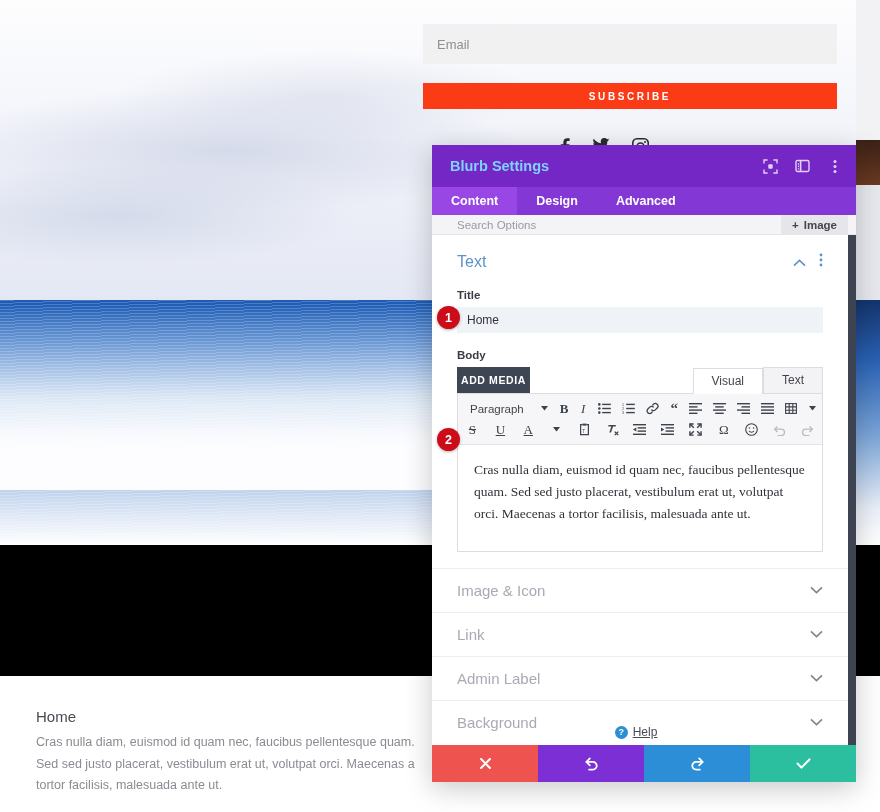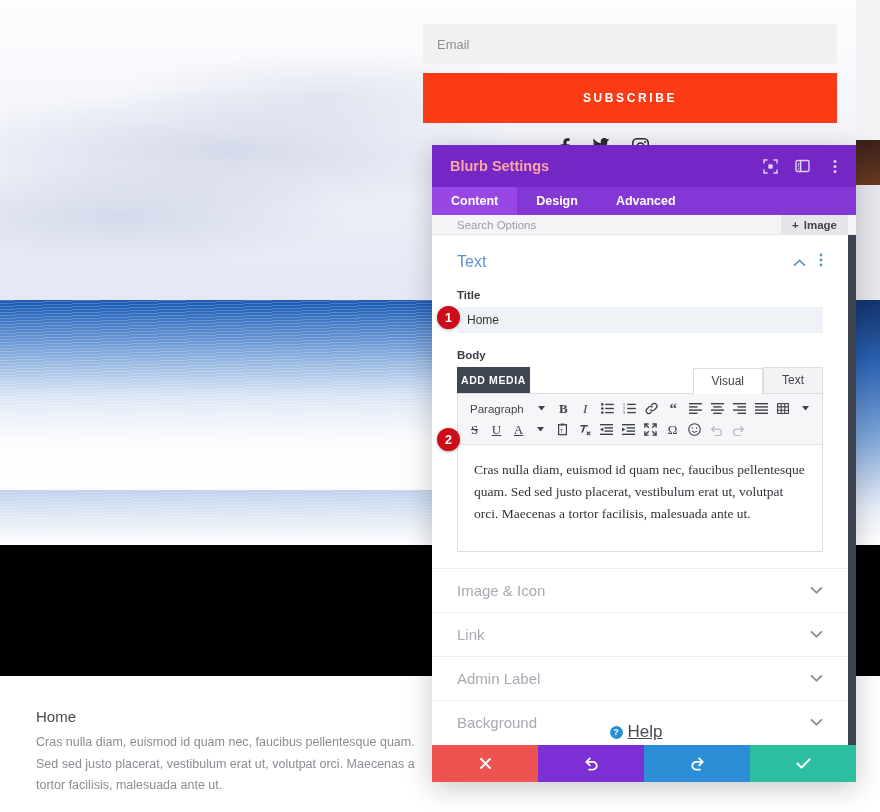--- a/index.html
+++ b/index.html
@@ -57,40 +57,40 @@
 
   
   .subscribe-wrap { position: absolute; left: 423px; top: 24px; width: 414px; }
   .email-field {
     width: 100%; height: 40px; background: #f1f1f1; border: none; outline: none;
     padding: 0 14px; font-size: 13px; color: #8e8e94;
     font-family: "Liberation Sans", sans-serif;
   }
   .email-field::placeholder { color: #8e8e94; }
   .subscribe-btn {
-    width: 100%; height: 50px; margin-top: 9px; background: #fb3a16; border: none;
-    color: #fff; font-size: 12px; font-weight: 700; letter-spacing: 2.6px;
+    width: 100%; height: 26px; margin-top: 19px; background: #fb3a16; border: none;
+    color: #fff; font-size: 10px; font-weight: 700; letter-spacing: 2.6px;
     cursor: pointer; font-family: "Liberation Sans", sans-serif;
   }
   .social-row {
     position: absolute; left: 560px; top: 138px; width: 140px;
     display: flex; gap: 22px; color: #2a2a33; font-size: 17px;
   }
 
   
   .modal {
     position: absolute; left: 432px; top: 145px; width: 424px; height: 637px;
     background: #fff; box-shadow: 0 6px 26px rgba(0,0,0,.22);
     display: flex; flex-direction: column; overflow: hidden;
   }
   .modal-header {
     height: 42px; background: #7427c4; display: flex; align-items: center;
     padding: 0 14px 0 18px; flex: none;
   }
-  .modal-title { color: #fca5a5; font-size: 14.5px; font-weight: 700; flex: 1; }
+  .modal-title { color: #7dd3fc; font-size: 14.5px; font-weight: 700; flex: 1; }
   .hdr-icons { display: flex; align-items: center; gap: 17px; }
   .hdr-icon { width: 15px; height: 15px; color: #e3d2f5; cursor: pointer;
               display: flex; align-items: center; justify-content: center; }
   .hdr-icon svg { display: block; }
 
   .tabbar { height: 28px; background: #8337d4; display: flex; flex: none; }
   .tab {
     padding: 0 19px; height: 28px; display: flex; align-items: center;
     font-size: 12.5px; font-weight: 700; color: #fff; cursor: pointer;
   }
@@ -137,21 +137,21 @@
   .vt-tab {
     font-size: 12px; color: #44444d; padding: 5px 18px 6px; cursor: pointer;
     background: #f3f3f5; border: 1px solid #dcdce2; border-bottom: none;
   }
   .vt-tab.active { background: #fff; border-color: #dcdce2; position: relative; top: 1px; }
 
   .editor-box { border: 1px solid #dcdce2; background: #fff; }
   .toolbar {
     background: #f6f6f8; border-bottom: 1px solid #e3e3e8; padding: 4px 6px;
   }
-  .trow { display: flex; align-items: center; gap: 1px; min-height: 21px; }
+  .trow { display: flex; align-items: center; gap: 11px; min-height: 21px; }
   .tb {
     width: 21px; height: 20px; display: flex; align-items: center; justify-content: center;
     font-size: 12px; color: #3c434c; cursor: pointer; user-select: none;
   }
   .tb.wide { width: auto; padding: 0 6px; font-size: 11.5px; color: #44444d; }
   .tb.dim { color: #b9bcc4; }
   .tb svg { display: block; }
 
   .editor-content {
     padding: 14px 16px 26px; min-height: 92px;
@@ -167,21 +167,21 @@
   .chev { color: #7e8494; font-size: 11px; }
 
   .help-row {
     position: absolute; left: 0; right: 8px; bottom: 0; height: 26px;
     display: flex; align-items: center; justify-content: center; gap: 5px;
   }
   .help-q {
     width: 13px; height: 13px; border-radius: 50%; background: #2c8fd4; color: #fff;
     font-size: 9px; font-weight: 700; display: flex; align-items: center; justify-content: center;
   }
-  .help-text { font-size: 17px; color: #4a4a55; text-decoration: underline; }
+  .help-text { font-size: 12px; color: #4a4a55; text-decoration: underline; }
 
   .vscroll { position: absolute; right: 0; top: 0; width: 8px; height: 100%; background: #3d4351; }
 
   .modal-footer { height: 37px; display: flex; flex: none; }
   .fbtn { flex: 1; border: none; display: flex; align-items: center; justify-content: center;
           color: #fff; cursor: pointer; font-size: 14px; }
   .fbtn svg { display: block; }
   .f-cancel { background: #ef5350; }
   .f-undo   { background: #7b2fd4; }
   .f-redo   { background: #2b8ed6; }

